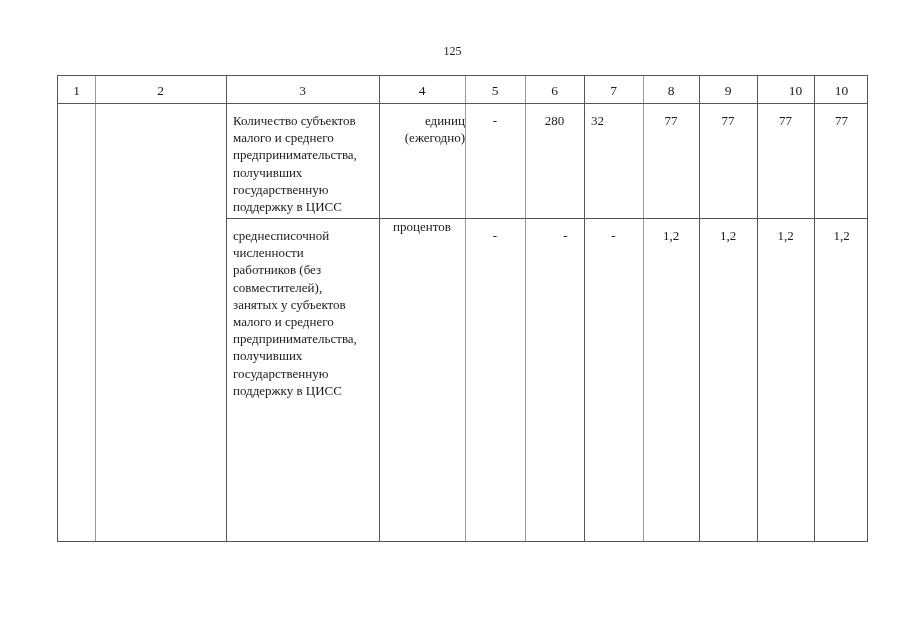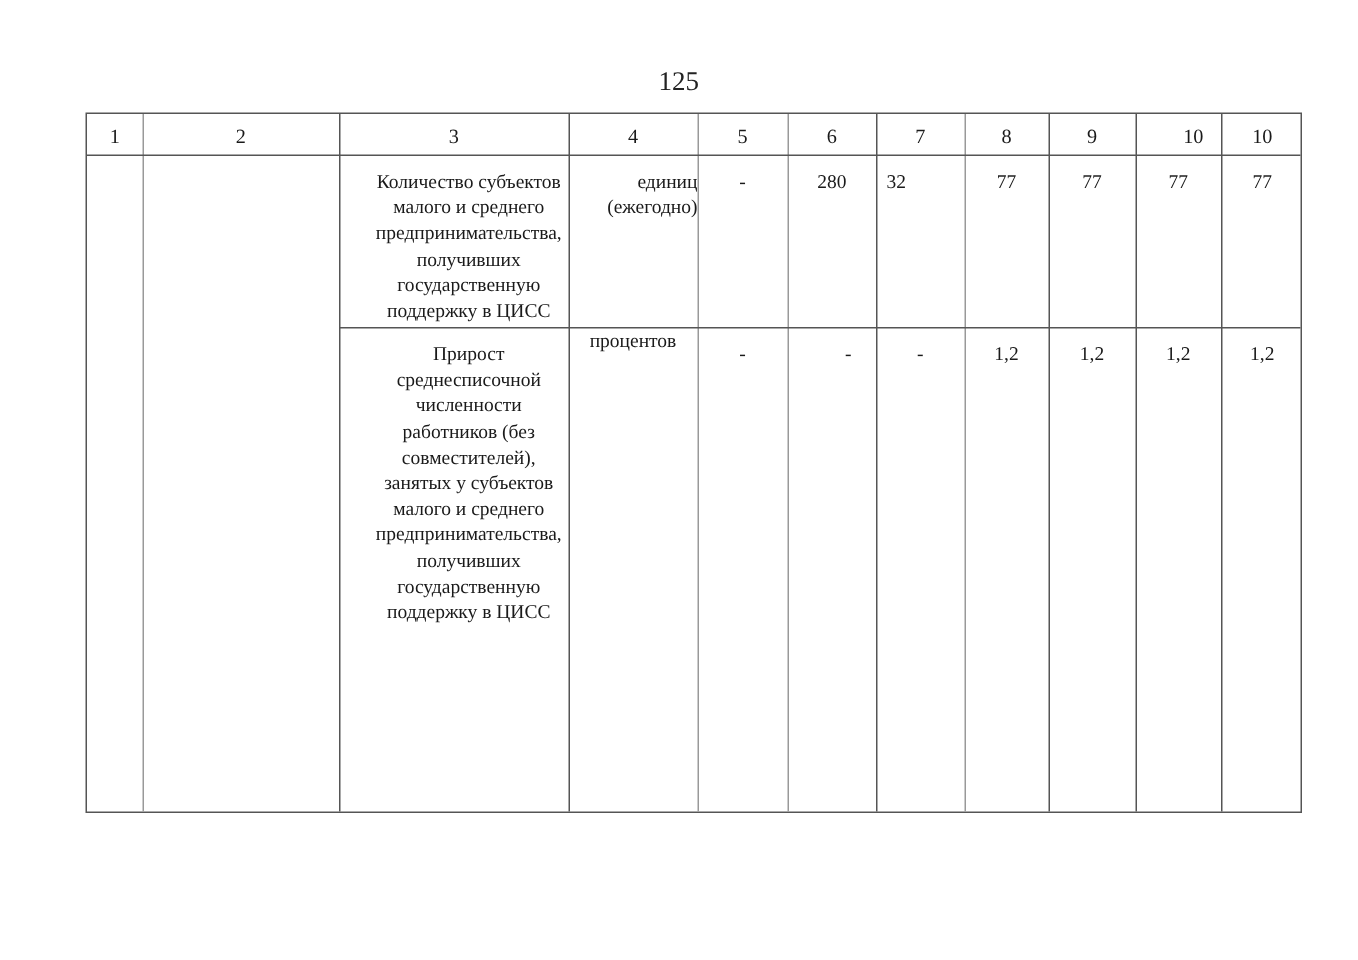--- a/index.html
+++ b/index.html
@@ -14,21 +14,21 @@
       overflow: hidden;
       font-family: "Liberation Serif", "DejaVu Serif", serif;
       color: #1a1a1a;
     }
     .page-number {
       position: absolute;
       top: 44px;
       left: 0;
       width: 905px;
       text-align: center;
-      font-size: 18px;
+      font-size: 12px;
       color: #222;
     }
     .grid {
       position: absolute;
       left: 57px;
       top: 75px;
       width: 811px;
       height: 467px;
       border: 1px solid #555;
       box-sizing: border-box;
@@ -46,21 +46,21 @@
       height: 1px;
       background: #555;
     }
     .cell {
       position: absolute;
       font-size: 13px;
       line-height: 17.2px;
       box-sizing: border-box;
     }
     .center { text-align: center; }
-    .left { text-align: center; padding-left: 20px; }
+    .left { text-align: left; padding-left: 7px; }
     .hdr { font-size: 13.5px; }
   </style>
 </head>
 <body>
 
 <div class="page-number">125</div>
 
 <div class="grid">
 
   <div class="vline" style="left:37px;"></div>
@@ -103,21 +103,20 @@
   </div>
   <div class="cell center" style="left:407px; width:60px; top:36px;">-</div>
   <div class="cell center" style="left:467px; width:59px; top:36px;">280</div>
   <div class="cell center" style="left:510px; width:59px; top:36px;">32</div>
   <div class="cell center" style="left:585px; width:56px; top:36px;">77</div>
   <div class="cell center" style="left:641px; width:58px; top:36px;">77</div>
   <div class="cell center" style="left:699px; width:57px; top:36px;">77</div>
   <div class="cell center" style="left:756px; width:55px; top:36px;">77</div>
 
   <div class="cell left" style="left:168px; width:153px; top:151px;">
-    <div>Прирост</div>
     <div>среднесписочной</div>
     <div>численности</div>
     <div>работников (без</div>
     <div>совместителей),</div>
     <div>занятых у субъектов</div>
     <div>малого и среднего</div>
     <div>предпринимательства,</div>
     <div>получивших</div>
     <div>государственную</div>
     <div>поддержку в ЦИСС</div>

